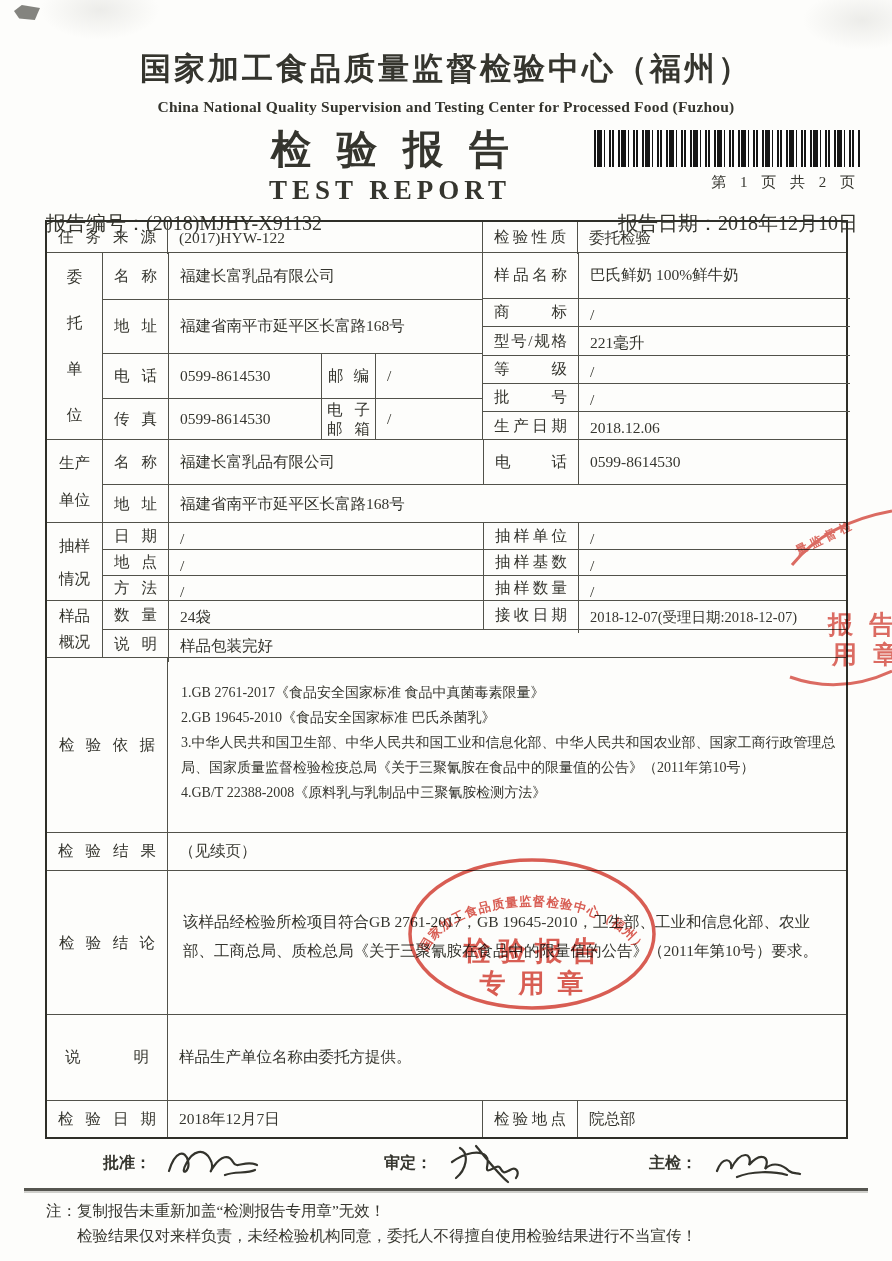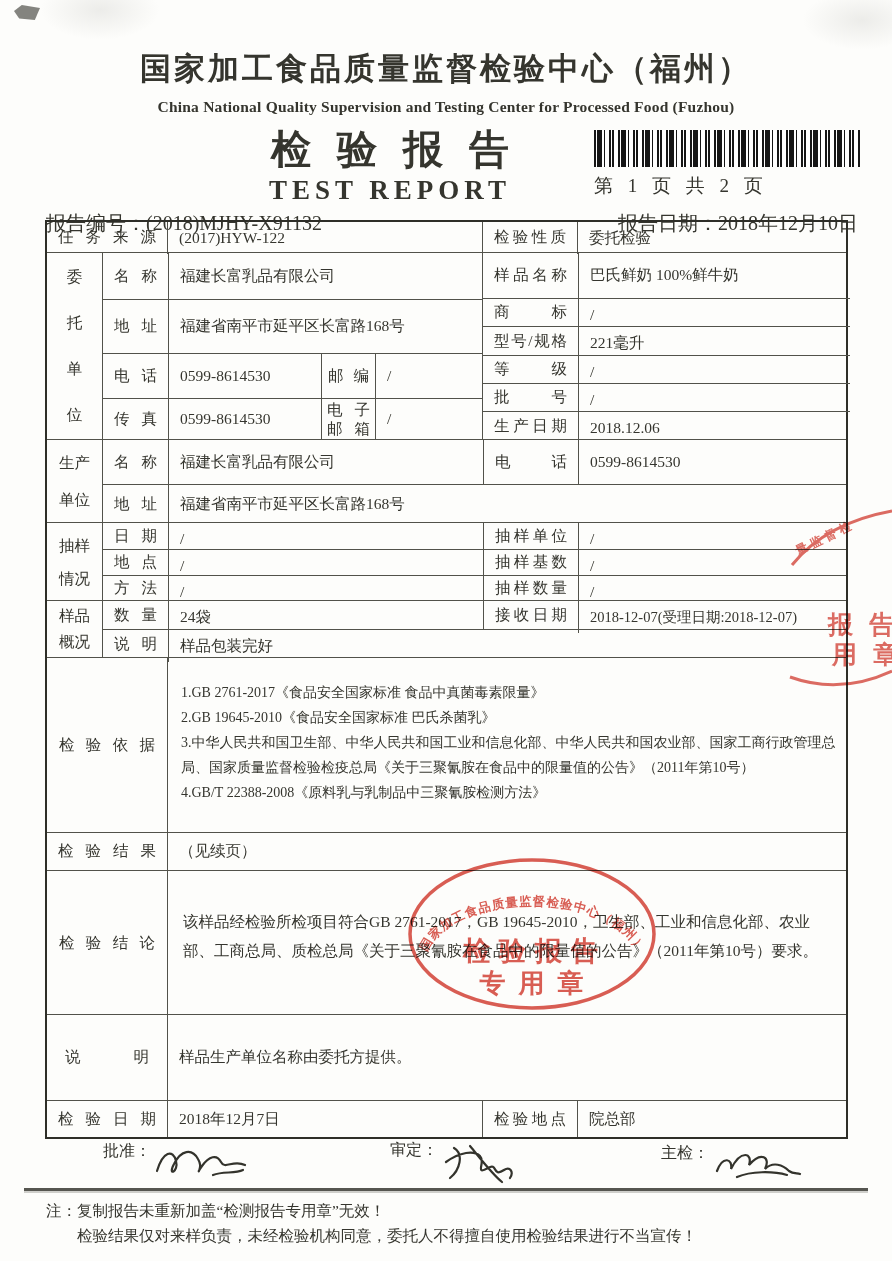--- a/index.html
+++ b/index.html
@@ -22,21 +22,21 @@
   .org-cn{text-align:center;font-size:31px;font-weight:bold;letter-spacing:3px;}
   .org-en{text-align:center;font-size:15.5px;font-weight:bold;margin-top:8px;letter-spacing:.2px;}
   .title-row{position:relative;height:80px;margin-top:6px;}
   .title-center{position:absolute;left:160px;width:460px;text-align:center;}
   .title-cn{font-size:40px;font-weight:bold;letter-spacing:26px;text-indent:26px;}
   .title-en{font-size:27px;font-weight:bold;letter-spacing:5px;margin-top:-2px;}
   .barcode-wrap{position:absolute;right:32px;top:8px;width:266px;}
   .barcode{height:37px;width:266px;background:repeating-linear-gradient(90deg,
       #161616 0 2px,#fff 2px 3px,#161616 3px 8px,#fff 8px 10px,#161616 10px 11px,
       #fff 11px 15px,#161616 15px 17px,#fff 17px 18px,#161616 18px 20px,#fff 20px 24px);}
-  .page-info{margin-top:6px;font-size:19px;letter-spacing:5px;}
+  .page-info{margin-top:6px;font-size:15px;letter-spacing:5px;text-align:right;}
   .report-row{display:flex;justify-content:space-between;padding:8px 34px 0 46px;font-size:20px;}
 
   
   .tbl{position:absolute;left:45px;top:220px;width:803px;border:2.5px solid var(--bco);background:transparent;font-size:15.5px;}
   .band{display:flex;}
   .band + .band{border-top:1.5px solid var(--bc);}
   .band > * + *{border-left:1.5px solid var(--bc);}
   .col{display:flex;flex-direction:column;}
   .col > .row + .row{border-top:1.5px solid var(--bc);}
   .row{display:flex;}
@@ -70,21 +70,21 @@
   .vbig2{width:96px;margin:0 auto;word-break:break-all;text-align:justify;text-align-last:justify;line-height:58px;}
   .vone{width:84px;margin:0 auto;text-align:justify;text-align-last:justify;}
 
   .basis-box{flex:1;padding:22px 10px 0 13px;line-height:25px;font-size:14px;}
   .concl-box{flex:1;padding:36px 18px 0 15px;line-height:29px;}
   .email-lab{line-height:19px;padding:2px 5px;}
 
   
   .sign-row{position:absolute;left:45px;top:1140px;width:803px;display:flex;align-items:center;
     justify-content:space-between;padding:0 45px 0 58px;font-size:16px;}
-  .sig-item{display:flex;align-items:flex-start;gap:2px;}
+  .sig-item{display:flex;align-items:center;gap:14px;font-weight:bold;}
   .sig-svg{display:block;}
 
   
   .foot-rule{position:absolute;left:24px;top:1188px;width:844px;height:3px;background:#565650;box-shadow:0 2px 0 rgba(120,120,115,.35);}
   .notes{position:absolute;left:46px;top:1198px;width:820px;font-size:15.5px;line-height:25px;}
   .note2{padding-left:31px;}
 
   
   .stamp-center{position:absolute;left:402px;top:854px;mix-blend-mode:multiply;opacity:.88;}
   .stamp-edge{position:absolute;left:788px;top:495px;mix-blend-mode:multiply;opacity:.8;}

